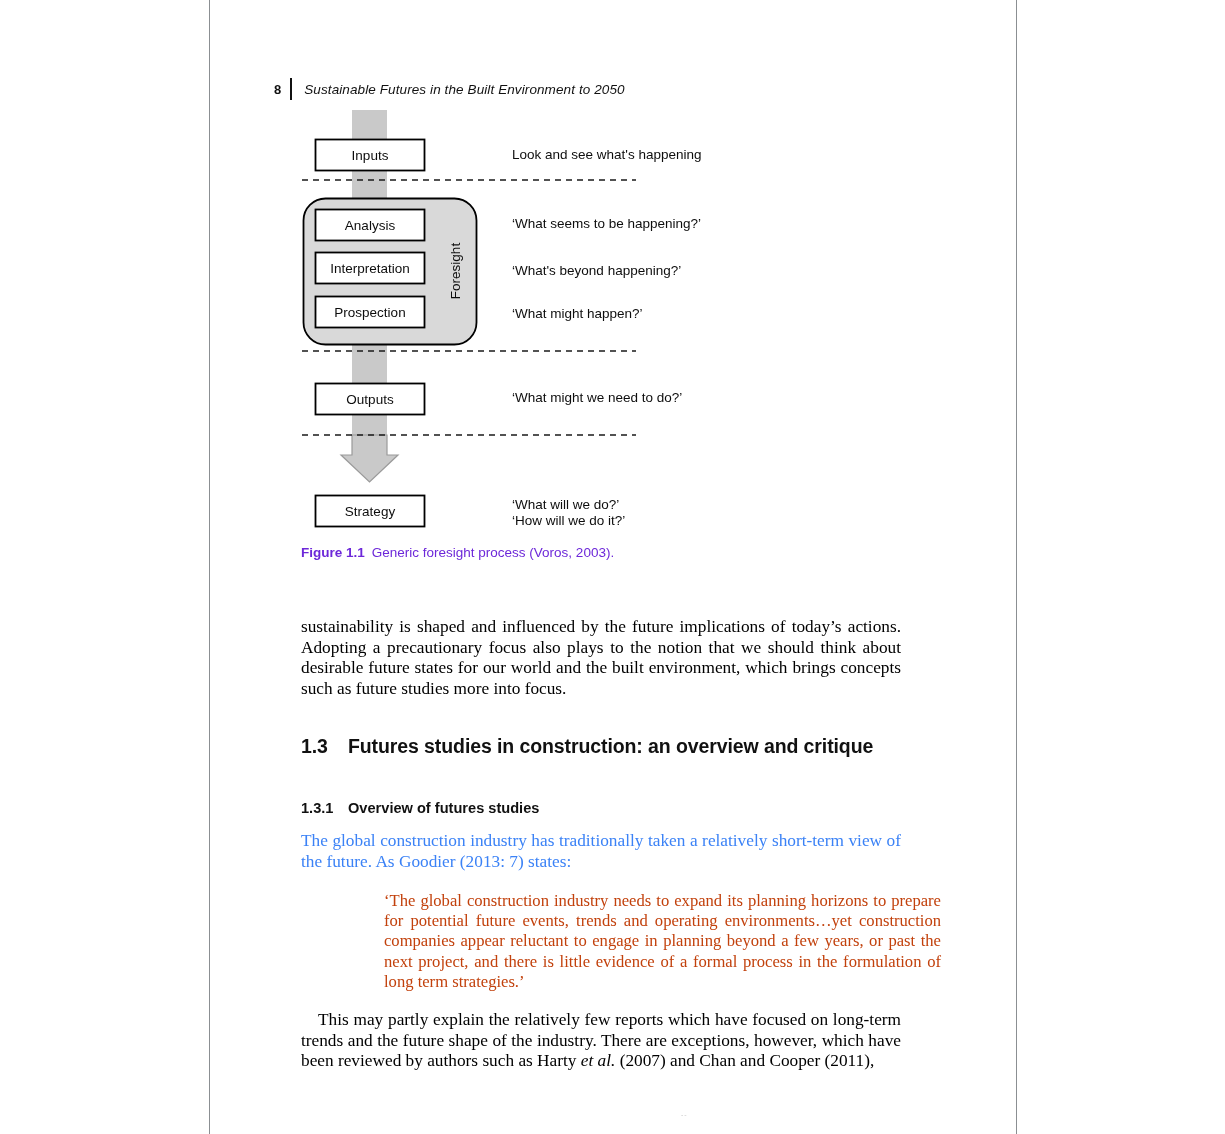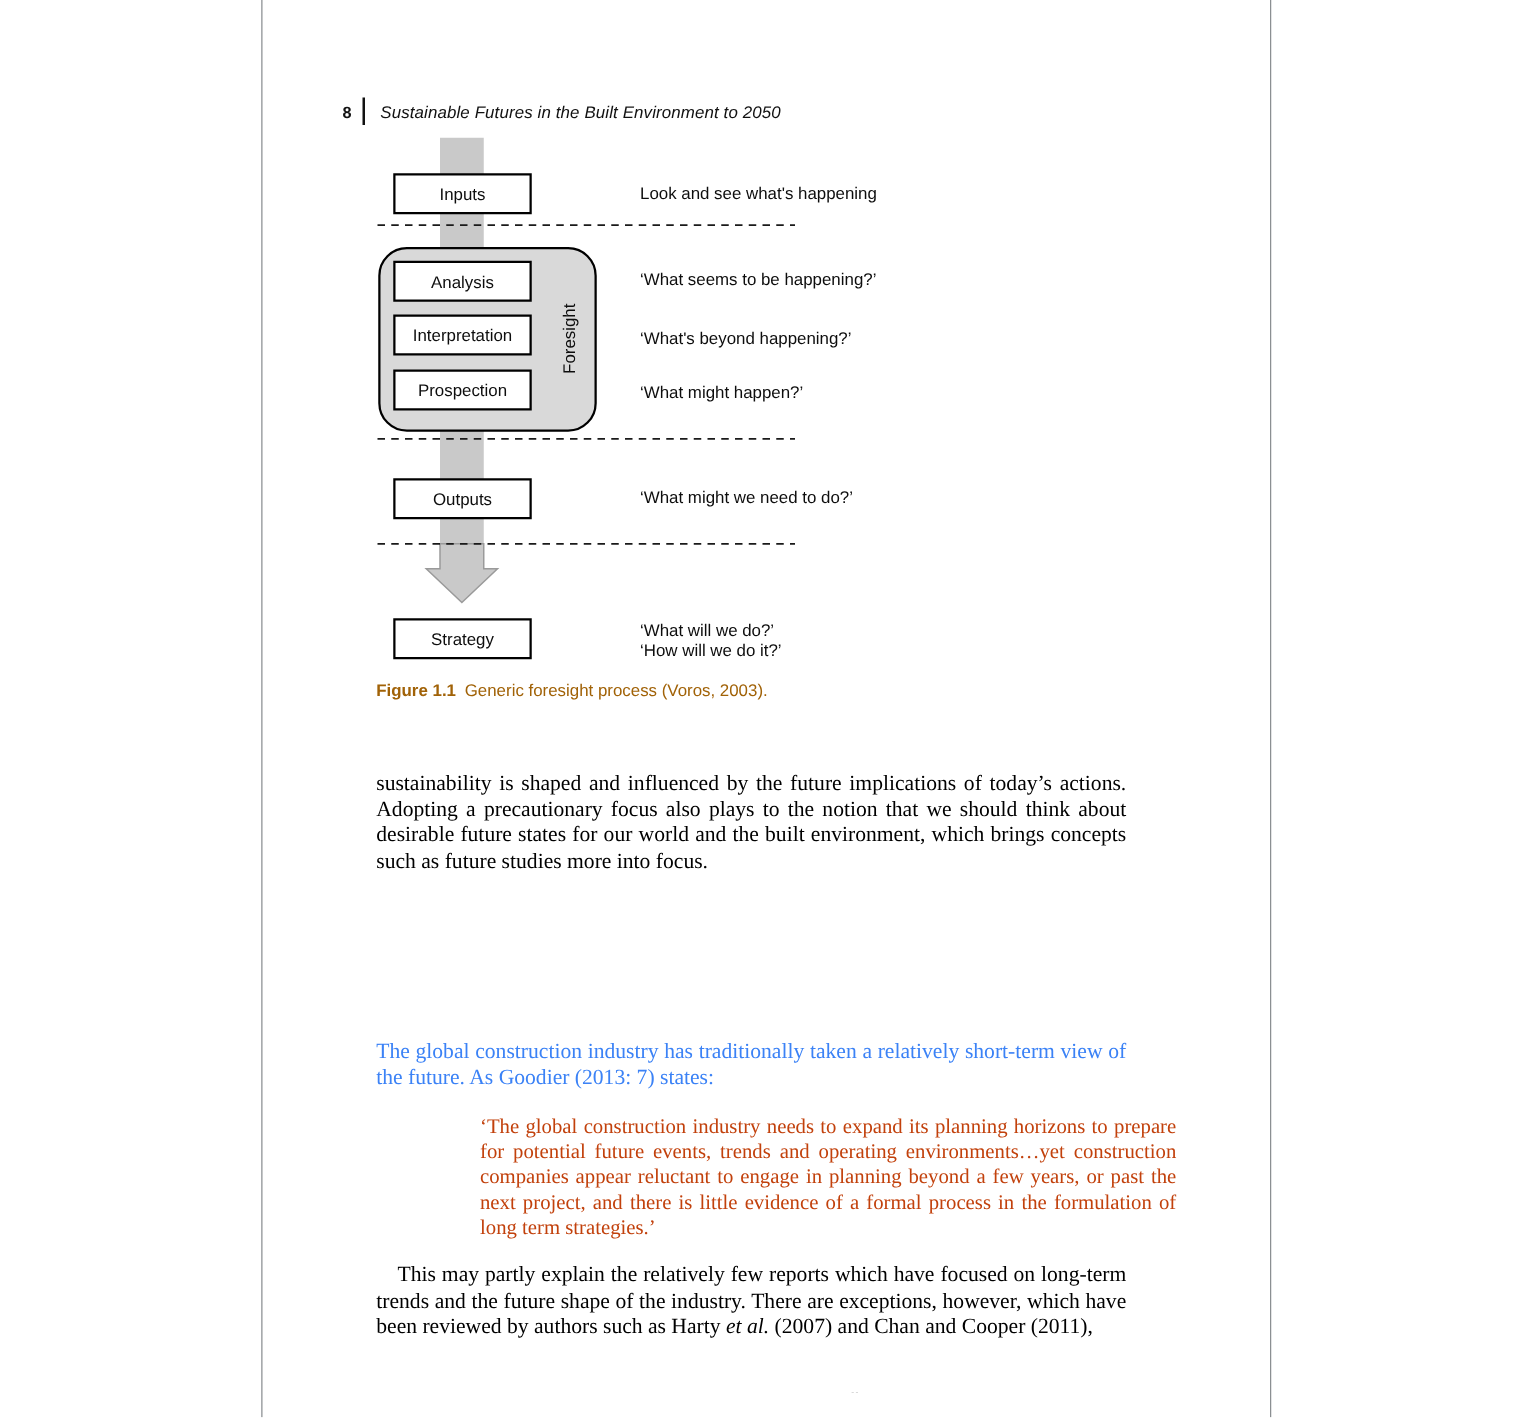--- a/index.html
+++ b/index.html
@@ -86,21 +86,21 @@
   .ann-outputs     { left: 194px; top: 280px; }
   .ann-strategy    { left: 194px; top: 387px; }
 
   
   .fig-caption {
     position: absolute;
     left: 301px;
     top: 545px;
     font-family: "Liberation Sans", "DejaVu Sans", sans-serif;
     font-size: 13.5px;
-    color: #a16207;
+    color: #6d28d9;
     white-space: nowrap;
   }
   .fig-caption b { font-weight: bold; }
   .fig-caption .cap-gap { display: inline-block; width: 7px; }
 
   
   .body-para {
     position: absolute;
     left: 301px;
     width: 600px;
@@ -229,21 +229,27 @@
       <div>‘How will we do it?’</div>
     </div>
   </div>
 
   <div class="fig-caption">
     <b>Figure 1.1</b><span class="cap-gap"></span><span>Generic foresight process (Voros, 2003).</span>
   </div>
 
   <p class="body-para para-1">sustainability is shaped and influenced by the future implications of today’s actions. Adopting a precautionary focus also plays to the notion that we should think about desirable future states for our world and the built environment, which brings concepts such as future studies more into focus.</p>
 
-
+  <h2 class="h2">
+    <span class="num">1.3</span><span>Futures studies in construction: an overview and critique</span>
+  </h2>
+
+  <h3 class="h3">
+    <span class="num">1.3.1</span><span>Overview of futures studies</span>
+  </h3>
 
   <p class="lead-para">The global construction industry has traditionally taken a relatively short-term view of the future. As Goodier (2013: 7) states:</p>
 
   <blockquote class="blockquote">‘The global construction industry needs to expand its planning horizons to prepare for potential future events, trends and operating environments…yet construction companies appear reluctant to engage in planning beyond a few years, or past the next project, and there is little evidence of a formal process in the formulation of long term strategies.’</blockquote>
 
   <p class="body-para para-last">This may partly explain the relatively few reports which have focused on long-term trends and the future shape of the industry. There are exceptions, however, which have been reviewed by authors such as Harty <i>et al.</i> (2007) and Chan and Cooper (2011),</p>
 
   <div class="bottom-mark">--</div>
 
 </div>

